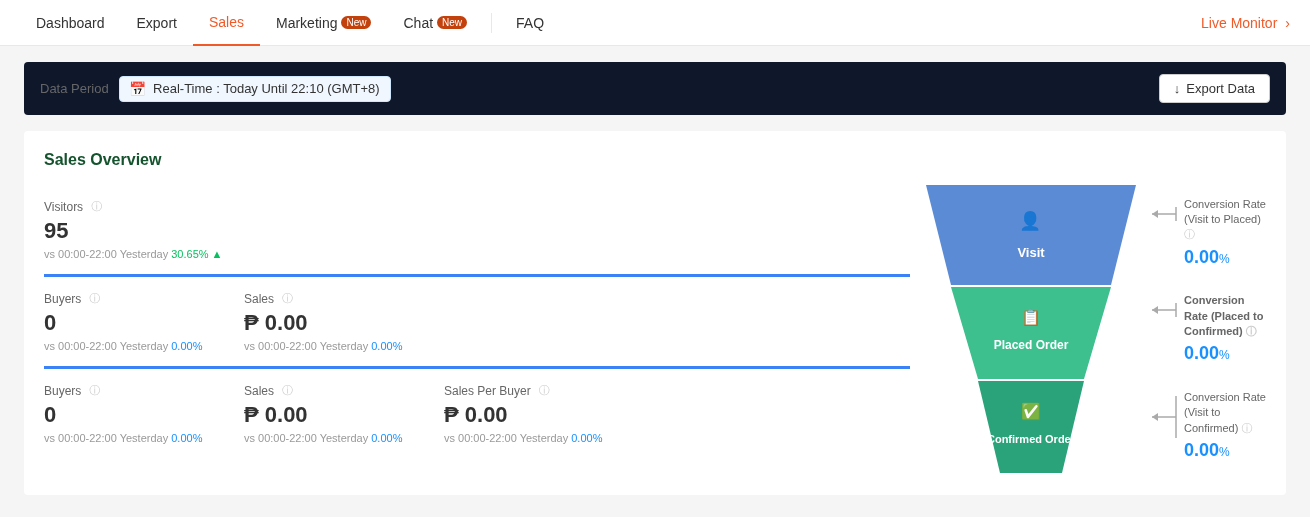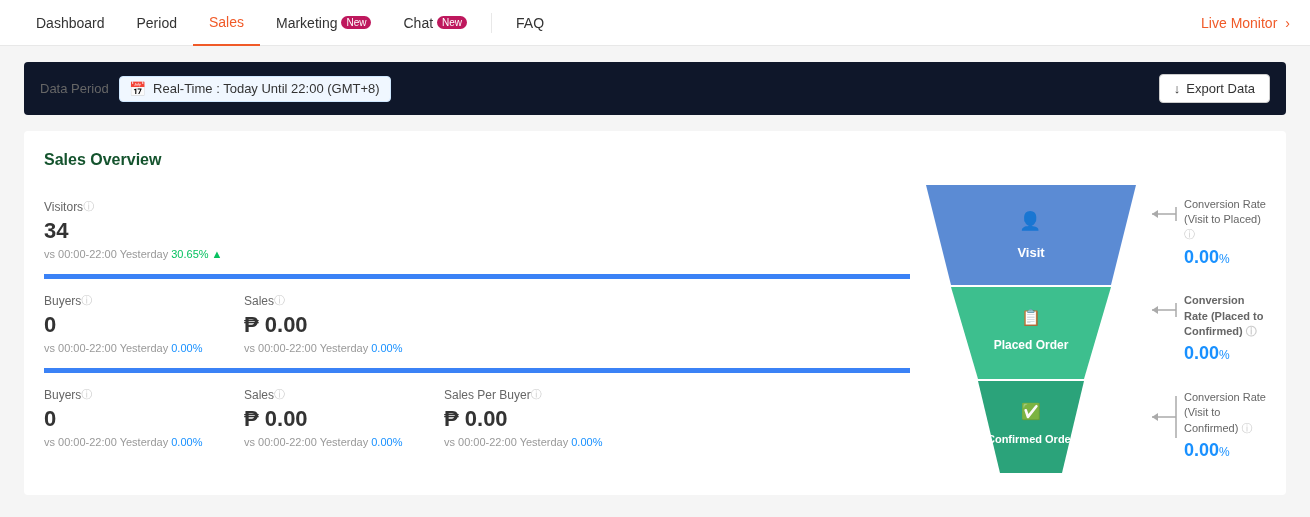--- a/index.html
+++ b/index.html
@@ -2,21 +2,21 @@
 <html><head>
   <meta charset="utf-8">
   <style>
     * { margin: 0; padding: 0; box-sizing: border-box; }
     body { font-family: -apple-system, BlinkMacSystemFont, 'Segoe UI', sans-serif; background: #f5f5f5; font-size: 13px; color: #333; width: 1310px; height: 517px; overflow: hidden; }
 
     
     .top-nav { background: #fff; border-bottom: 1px solid #e8e8e8; display: flex; align-items: center; padding: 0 20px; height: 46px; }
     .nav-item { padding: 0 16px; height: 46px; display: flex; align-items: center; cursor: pointer; color: #333; font-size: 14px; position: relative; }
     .nav-item.active { color: #f05a28; border-bottom: 2px solid #f05a28; }
-    .nav-badge { background: #be185d; color: #fff; font-size: 10px; padding: 1px 5px; border-radius: 8px; margin-left: 4px; }
+    .nav-badge { background: #c2410c; color: #fff; font-size: 10px; padding: 1px 5px; border-radius: 8px; margin-left: 4px; }
     .nav-divider { width: 1px; height: 20px; background: #e8e8e8; margin: 0 8px; }
     .live-monitor { margin-left: auto; color: #f05a28; font-size: 14px; font-weight: 500; cursor: pointer; display: flex; align-items: center; gap: 8px; }
 
     
     .main-layout { display: flex; height: calc(517px - 46px); }
 
     
     .sidebar { width: 175px; background: #fff; border-right: 1px solid #e8e8e8; padding: 16px 0; flex-shrink: 0; }
     .sidebar-item { padding: 10px 20px; cursor: pointer; font-size: 14px; color: #333; }
     .sidebar-item.active { color: #f05a28; font-weight: 600; }
@@ -34,44 +34,44 @@
 
     
     .card { background: #fff; border-radius: 4px; padding: 20px; }
     .card-title { font-size: 16px; font-weight: 600; color: #14532d; margin-bottom: 16px; }
 
     
     .stats-funnel { display: flex; gap: 16px; }
     .stats-section { flex: 1; }
 
     
-    .stat-row { border-top: 5px solid #3b82f6; padding: 14px 0; display: flex; gap: 40px; }
+    .stat-row { border-top: 3px solid #3b82f6; padding: 14px 0; display: flex; gap: 40px; }
     .stat-row:first-child { border-top: none; }
     .stat-block { min-width: 160px; }
-    .stat-label { font-size: 12px; color: #666; display: flex; align-items: center; gap: 0; margin-bottom: 4px; }
+    .stat-label { font-size: 12px; color: #666; display: flex; align-items: center; gap: 8px; margin-bottom: 4px; }
     .stat-value { font-size: 22px; font-weight: 600; color: #333; margin-bottom: 4px; }
     .stat-compare { font-size: 11px; color: #999; }
     .stat-pct { color: #07c160; font-weight: 500; }
     .stat-pct.neutral { color: #1890ff; }
     .arrow-up { color: #07c160; font-size: 11px; }
     .help-icon { color: #ccc; font-size: 11px; cursor: pointer; }
 
     
     .funnel-section { width: 340px; flex-shrink: 0; position: relative; display: flex; align-items: flex-start; gap: 0; }
     .conv-block { font-size: 11px; color: #666; line-height: 1.4; }
   </style>
 </head>
 <body>
 
 <nav class="top-nav">
   <div class="nav-item">
     <span>Dashboard</span>
   </div>
   <div class="nav-item">
-    <span>Period</span>
+    <span>Export</span>
   </div>
   <div class="nav-item active">
     <span>Sales</span>
   </div>
   <div class="nav-item">
     <span>Marketing</span>
     <span class="nav-badge">New</span>
   </div>
   <div class="nav-item">
     <span>Chat</span>
@@ -90,21 +90,21 @@
 <div class="main-layout">
 
 
   <main class="content">
 
     <div class="data-period-bar">
       <div class="data-period-left">
         <span class="data-period-label">Data Period</span>
         <div class="data-period-value">
           <span class="calendar-icon">📅</span>
-          <span>Real-Time :  Today Until 22:00 (GMT+8)</span>
+          <span>Real-Time :  Today Until 22:10 (GMT+8)</span>
         </div>
       </div>
       <button class="export-btn">
         <span style="font-size:13px;">↓</span>
         <span>Export Data</span>
       </button>
     </div>
 
     <div class="card">
       <div class="card-title">Sales Overview</div>
@@ -112,21 +112,21 @@
       <div class="stats-funnel">
 
         <div class="stats-section">
 
           <div class="stat-row">
             <div class="stat-block">
               <div class="stat-label">
                 <span>Visitors</span>
                 <span class="help-icon">ⓘ</span>
               </div>
-              <div class="stat-value">34</div>
+              <div class="stat-value">95</div>
               <div class="stat-compare">
                 <span>vs 00:00-22:00 Yesterday</span>
                 <span class="stat-pct"> <span>30.65%</span> <span class="arrow-up">▲</span></span>
               </div>
             </div>
           </div>
 
           <div class="stat-row">
             <div class="stat-block">
               <div class="stat-label">

